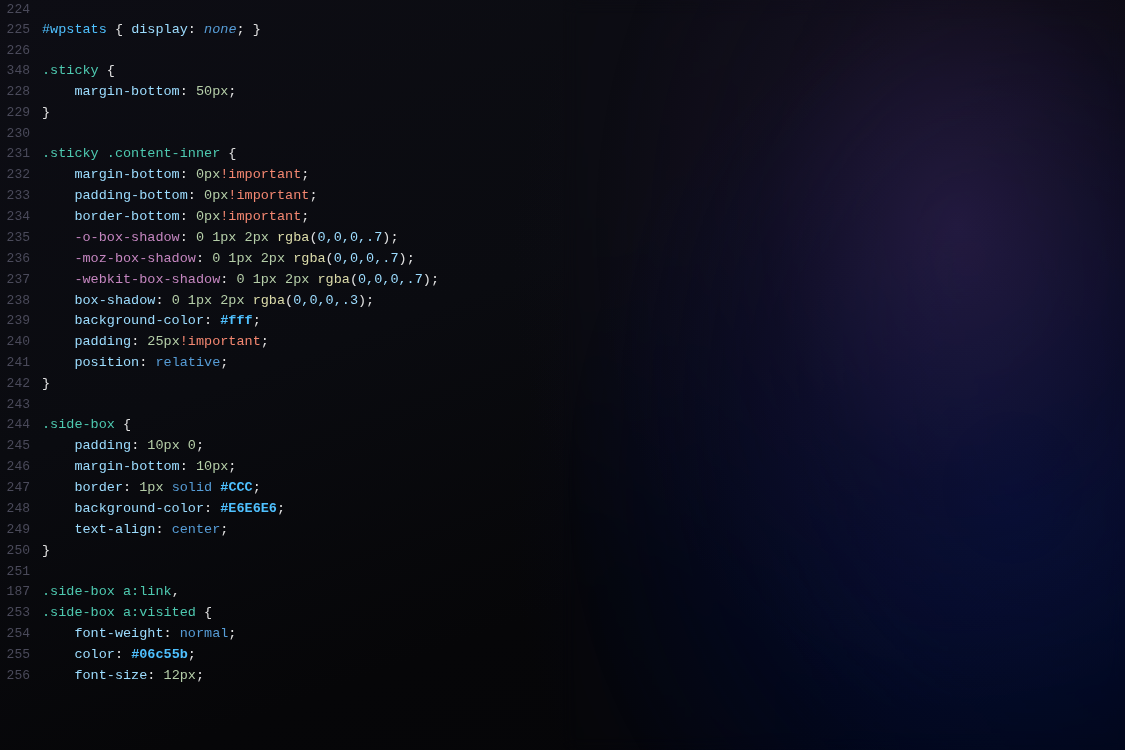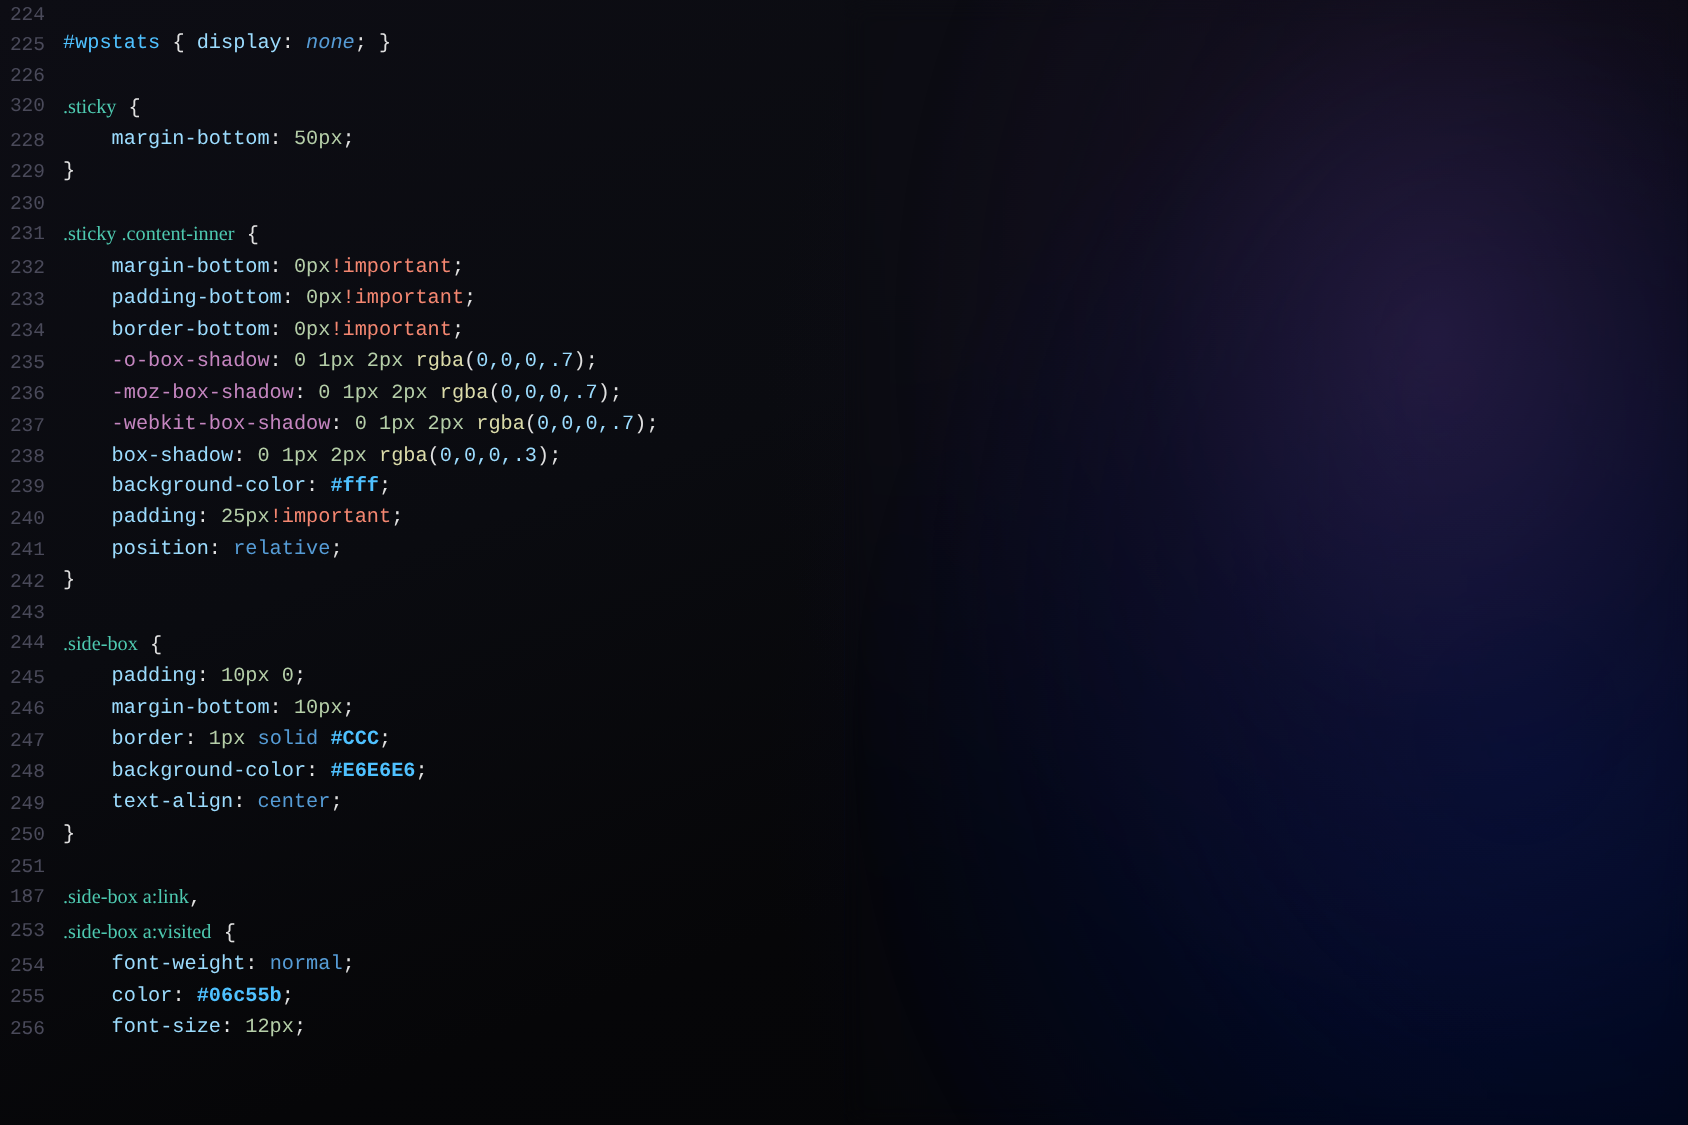--- a/index.html
+++ b/index.html
@@ -74,21 +74,21 @@
       user-select: none;
       font-size: 13px;
     }
 
     .code-content {
       flex: 1;
       white-space: pre;
     }
 
     
-    .selector   { color: #4ec9b0; font-family: Liberation Serif, serif; }       
+    .selector   { color: #4ec9b0; }       
     .selector-id { color: #4fc1ff; }      
     .brace      { color: #e0e0e0; }
     .prop       { color: #9cdcfe; }        
     .value-num  { color: #b5cea8; }
     .important  { color: #f48771; }        
     .colon      { color: #e0e0e0; }
     .semicolon  { color: #e0e0e0; }
     .keyword-none { color: #569cd6; font-style: italic; }     
     .keyword-val  { color: #569cd6; text-align: right; }
     .rgba-fn    { color: #dcdcaa; text-align: center; }        
@@ -111,21 +111,21 @@
       <span class="line-number">225</span>
       <span class="code-content"><span class="selector-id">#wpstats</span> <span class="brace">{</span> <span class="prop">display</span><span class="colon">:</span> <span class="keyword-none">none</span><span class="semicolon">;</span> <span class="brace">}</span></span>
     </div>
 
     <div class="code-line">
       <span class="line-number">226</span>
       <span class="code-content"></span>
     </div>
 
     <div class="code-line">
-      <span class="line-number">320</span>
+      <span class="line-number">348</span>
       <span class="code-content"><span class="selector">.sticky</span> <span class="brace">{</span></span>
     </div>
 
     <div class="code-line">
       <span class="line-number">228</span>
       <span class="code-content">    <span class="prop">margin-bottom</span><span class="colon">:</span> <span class="value-num">50px</span><span class="semicolon">;</span></span>
     </div>
 
     <div class="code-line">
       <span class="line-number">229</span>

